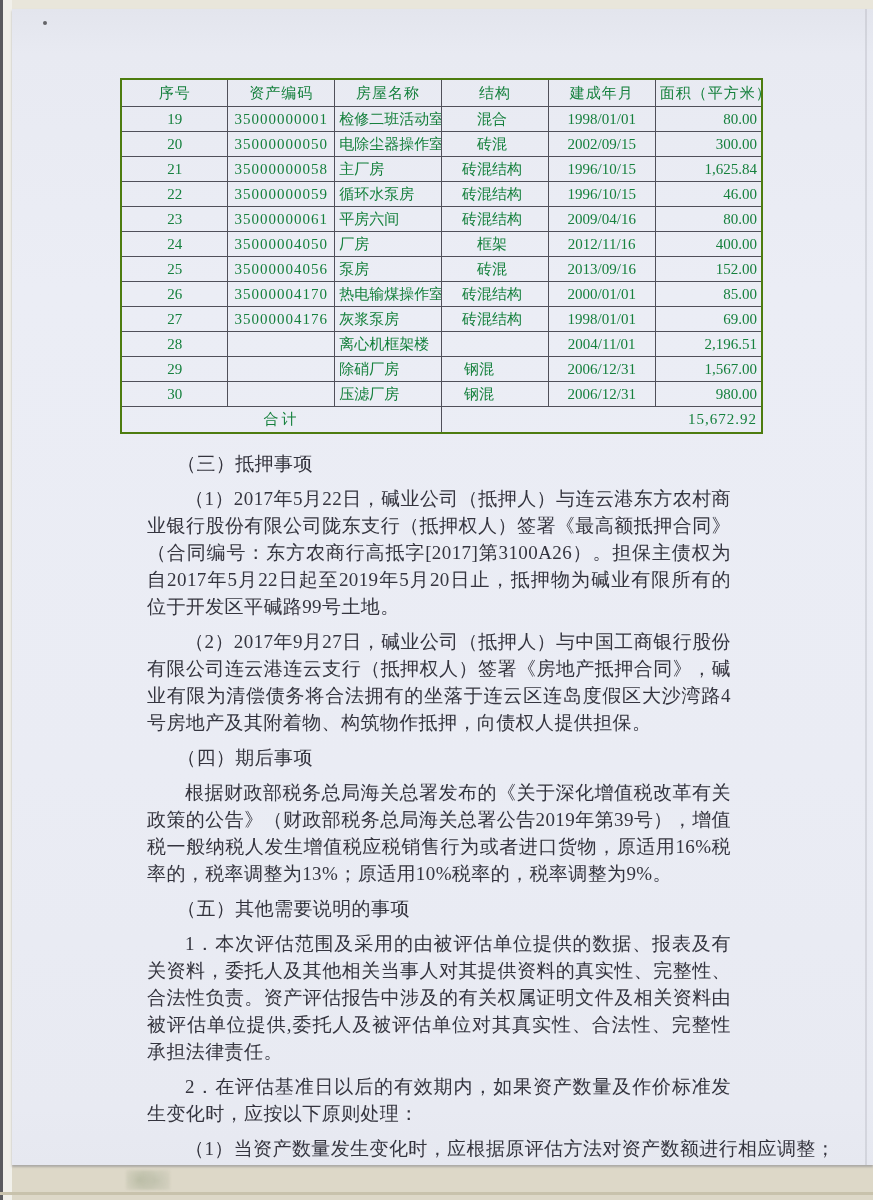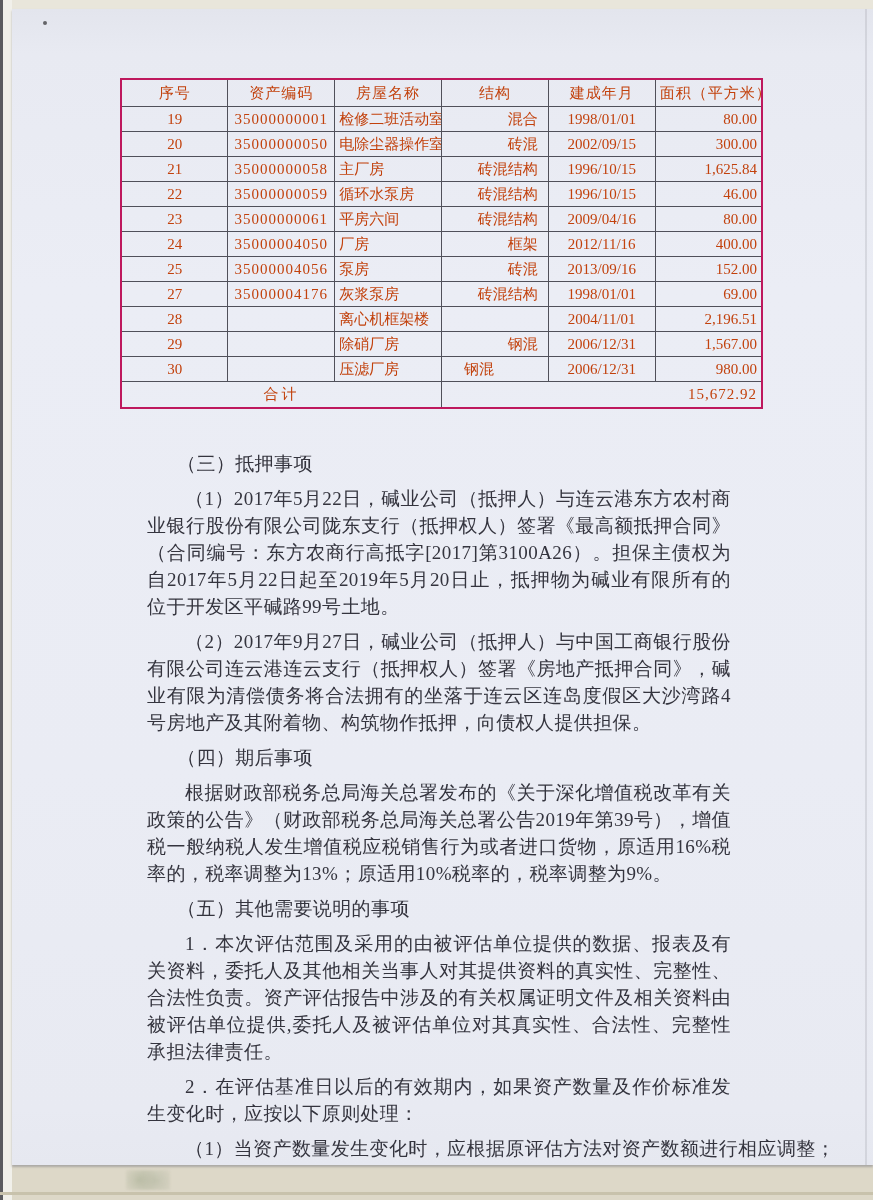--- a/index.html
+++ b/index.html
@@ -27,32 +27,32 @@
   .stamp-ghost {
     position:absolute; left:126px; top:1170px; width:44px; height:20px;
     background:radial-gradient(circle at 30% 50%, rgba(150,160,130,.45), rgba(150,160,130,0) 60%),
                radial-gradient(circle at 70% 55%, rgba(150,160,135,.35), rgba(150,160,135,0) 65%);
     filter:blur(1px);
   }
   
   table.asset-table {
     position:absolute; left:120px; top:78px; width:643px;
     border-collapse:collapse; table-layout:fixed;
-    font-size:15px; color:#c2410c;
-    border:2px solid #be185d;
+    font-size:15px; color:#15803d;
+    border:2px solid #4d7c0f;
   }
   .asset-table th, .asset-table td {
     border:1px solid #50505a; padding:0 4px; height:24px;
     font-weight:normal; overflow:hidden; white-space:nowrap;
   }
   .asset-table thead th { height:26px; text-align:center; letter-spacing:1px; }
   .asset-table td:nth-child(1) { text-align:center; }
   .asset-table td:nth-child(2) { text-align:center; letter-spacing:1px;margin-top:24px; }
   .asset-table td:nth-child(3) { text-align:left; }
-  .asset-table td:nth-child(4) { text-align:right; padding-right:10px; }
+  .asset-table td:nth-child(4) { text-align:center; padding-right:10px; }
   .asset-table tbody tr:nth-child(11) td:nth-child(4),
   .asset-table tbody tr:nth-child(12) td:nth-child(4) { text-align:left; padding-left:22px; }
   .asset-table td:nth-child(5) { text-align:center; }
   .asset-table td:nth-child(6) { text-align:right; }
   .asset-table tfoot td { height:25px; }
   .asset-table tfoot td.total-label { text-align:center; letter-spacing:3px; }
   .asset-table tfoot td.total-value { text-align:right; }
   
   .report-text {
     position:absolute; left:139px; top:450px; width:600px;
@@ -135,20 +135,28 @@
         <td>2012/11/16</td>
         <td>400.00</td>
       </tr>
       <tr>
         <td>25</td>
         <td>35000004056</td>
         <td>泵房</td>
         <td>砖混</td>
         <td>2013/09/16</td>
         <td>152.00</td>
+      </tr>
+      <tr>
+        <td>26</td>
+        <td>35000004170</td>
+        <td>热电输煤操作室</td>
+        <td>砖混结构</td>
+        <td>2000/01/01</td>
+        <td>85.00</td>
       </tr>
       <tr>
         <td>27</td>
         <td>35000004176</td>
         <td>灰浆泵房</td>
         <td>砖混结构</td>
         <td>1998/01/01</td>
         <td>69.00</td>
       </tr>
       <tr>

